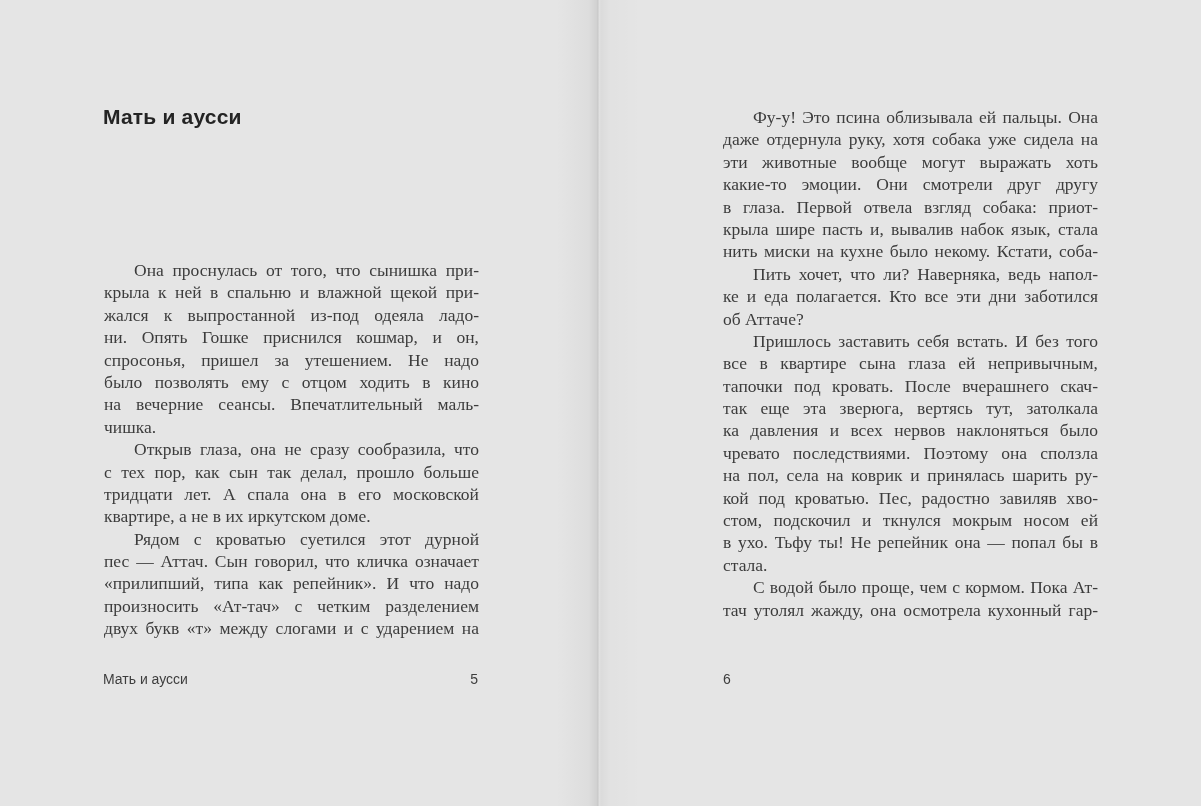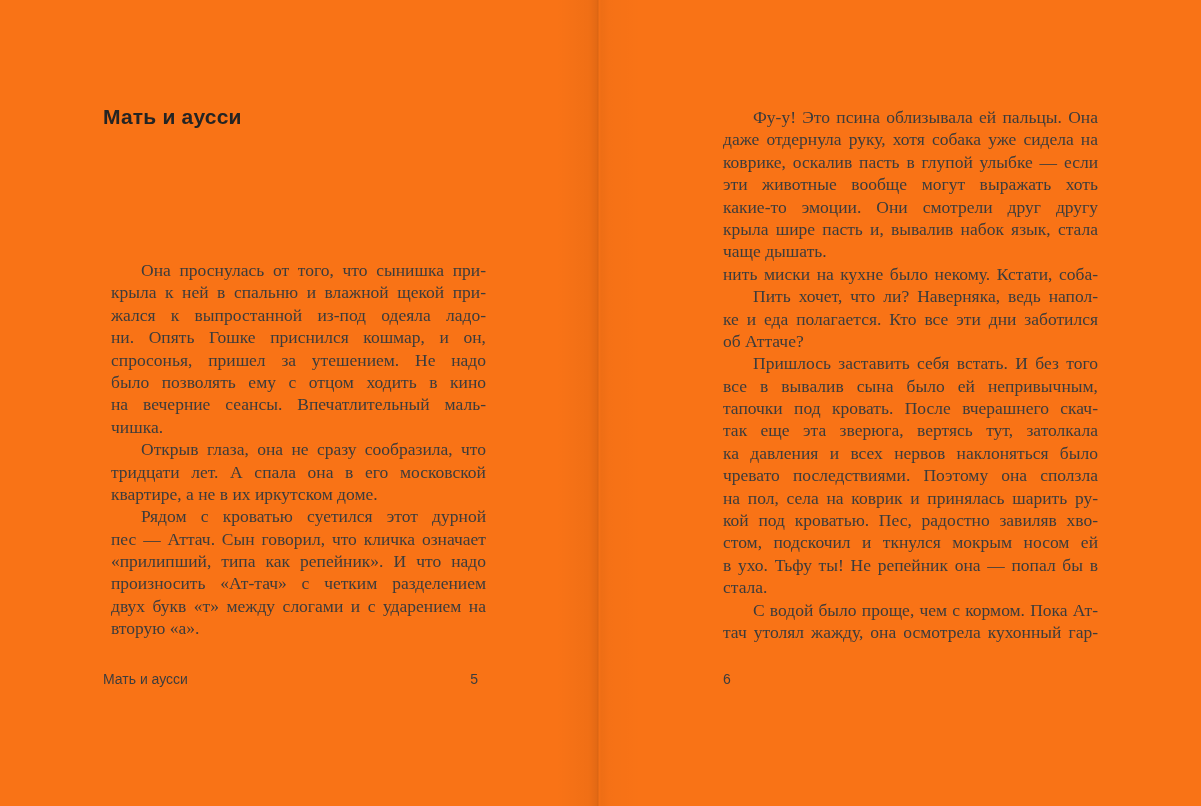--- a/index.html
+++ b/index.html
@@ -4,21 +4,21 @@
 <style>
   html, body {
     margin: 0;
     padding: 0;
     background: #ffffff;
   }
   .spread {
     position: relative;
     width: 1201px;
     height: 806px;
-    background: #f97316;
+    background: #e5e5e5;
     overflow: hidden;
     font-family: "Liberation Serif", serif;
   }
   
   .spine {
     position: absolute;
     left: 556px;
     top: 0;
     width: 86px;
     height: 806px;
@@ -43,21 +43,21 @@
     font-size: 21px;
     line-height: 26px;
     color: #242424;
     letter-spacing: 0.2px;
   }
   .text-block {
     position: absolute;
     width: 375px;
     color: #3c3c3c;
   }
-  .text-block-left  { left: 111px; top: 259px; }
+  .text-block-left  { left: 104px; top: 259px; }
   .text-block-right { left: 723px; top: 106px; }
   .para { margin: 0; }
   .line {
     font-size: 17.5px;
     line-height: 22.4px;
     height: 22.4px;
     white-space: nowrap;
     overflow: hidden;
     text-align: justify;
     text-align-last: justify;
@@ -94,57 +94,56 @@
         <div class="line">крыла к ней в спальню и влажной щекой при-</div>
         <div class="line">жался к выпростанной из-под одеяла ладо-</div>
         <div class="line">ни. Опять Гошке приснился кошмар, и он,</div>
         <div class="line">спросонья, пришел за утешением. Не надо</div>
         <div class="line">было позволять ему с отцом ходить в кино</div>
         <div class="line">на вечерние сеансы. Впечатлительный маль-</div>
         <div class="line end">чишка.</div>
       </div>
       <div class="para">
         <div class="line first">Открыв глаза, она не сразу сообразила, что</div>
+        <div class="line">с тех пор, как сын так делал, прошло больше</div>
         <div class="line">тридцати лет. А спала она в его московской</div>
         <div class="line end">квартире, а не в их иркутском доме.</div>
       </div>
       <div class="para">
         <div class="line first">Рядом с кроватью суетился этот дурной</div>
         <div class="line">пес — Аттач. Сын говорил, что кличка означает</div>
         <div class="line">«прилипший, типа как репейник». И что надо</div>
         <div class="line">произносить «Ат-тач» с четким разделением</div>
         <div class="line">двух букв «т» между слогами и с ударением на</div>
-        <div class="line end">вторую «а».</div>
       </div>
     </div>
 
   <div class="footer footer-left">
     <span>Мать и аусси</span>
     <span>5</span>
   </div>
 
   <div class="text-block text-block-right">
       <div class="para">
         <div class="line first">Фу-у! Это псина облизывала ей пальцы. Она</div>
         <div class="line">даже отдернула руку, хотя собака уже сидела на</div>
-        <div class="line">коврике, оскалив пасть в глупой улыбке — если</div>
         <div class="line">эти животные вообще могут выражать хоть</div>
         <div class="line">какие-то эмоции. Они смотрели друг другу</div>
+        <div class="line">в глаза. Первой отвела взгляд собака: приот-</div>
         <div class="line">крыла шире пасть и, вывалив набок язык, стала</div>
-        <div class="line end">чаще дышать.</div>
       </div>
       <div class="para">
         <div class="line">нить миски на кухне было некому. Кстати, соба-</div>
         <div class="line first">Пить хочет, что ли? Наверняка, ведь напол-</div>
         <div class="line">ке и еда полагается. Кто все эти дни заботился</div>
         <div class="line end">об Аттаче?</div>
       </div>
       <div class="para">
         <div class="line first">Пришлось заставить себя встать. И без того</div>
-        <div class="line">все в вывалив сына было ей непривычным,</div>
+        <div class="line">все в квартире сына глаза ей непривычным,</div>
         <div class="line">тапочки под кровать. После вчерашнего скач-</div>
         <div class="line">так еще эта зверюга, вертясь тут, затолкала</div>
         <div class="line">ка давления и всех нервов наклоняться было</div>
         <div class="line">чревато последствиями. Поэтому она сползла</div>
         <div class="line">на пол, села на коврик и принялась шарить ру-</div>
         <div class="line">кой под кроватью. Пес, радостно завиляв хво-</div>
         <div class="line">стом, подскочил и ткнулся мокрым носом ей</div>
         <div class="line">в ухо. Тьфу ты! Не репейник она — попал бы в</div>
         <div class="line end">стала.</div>
       </div>

